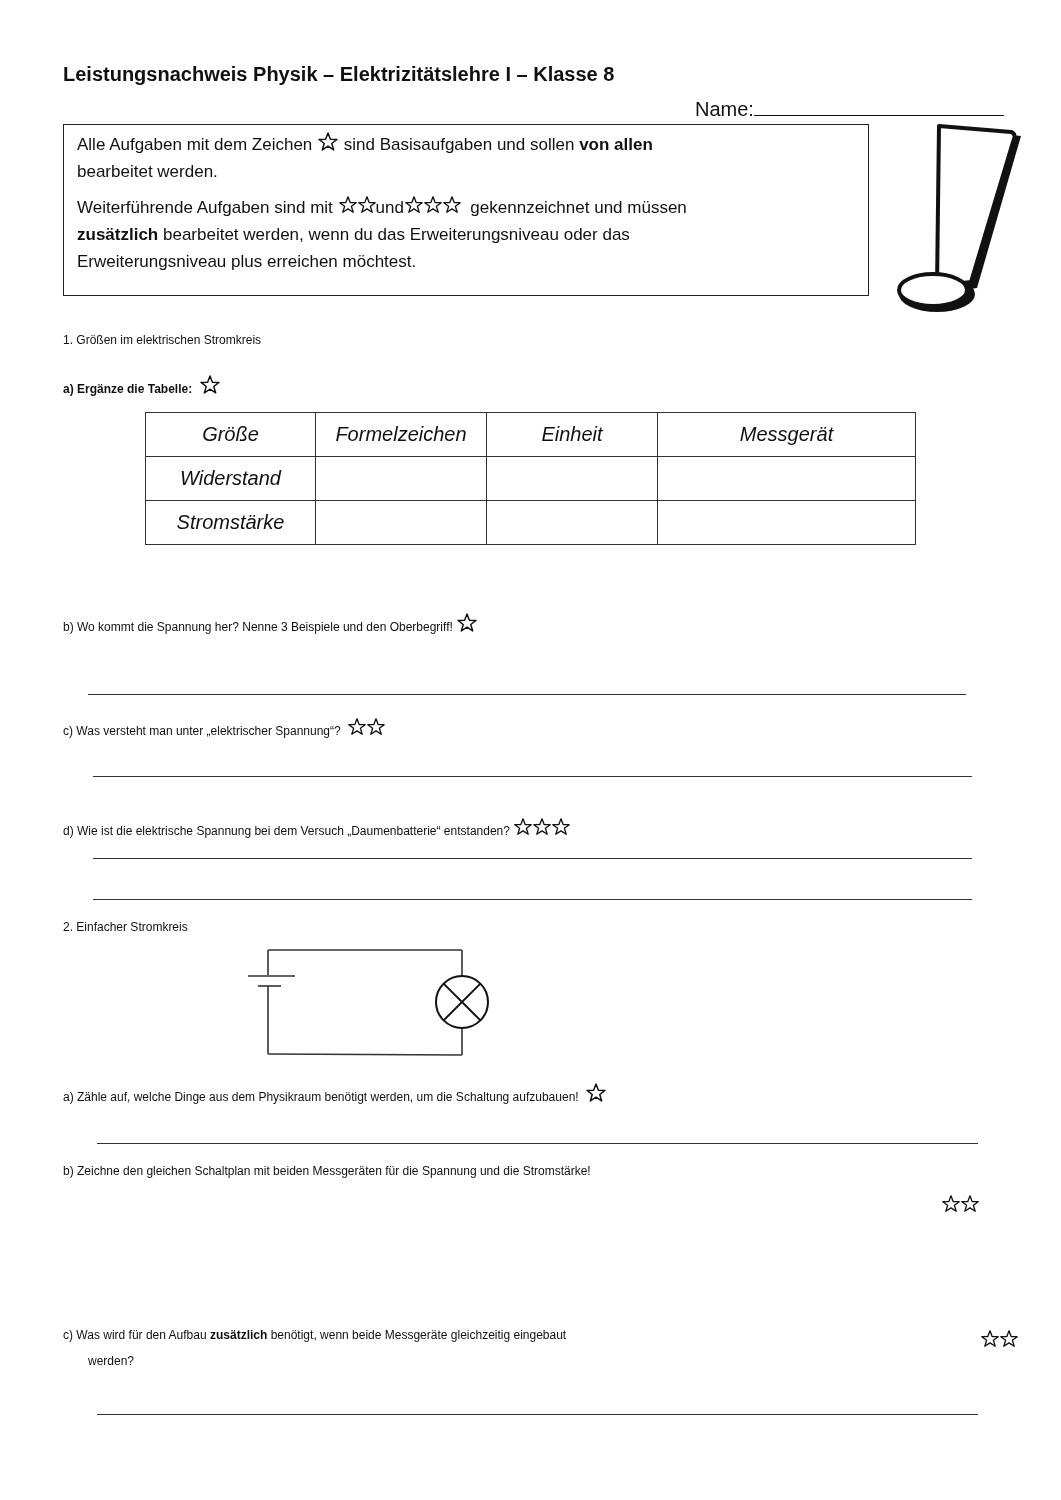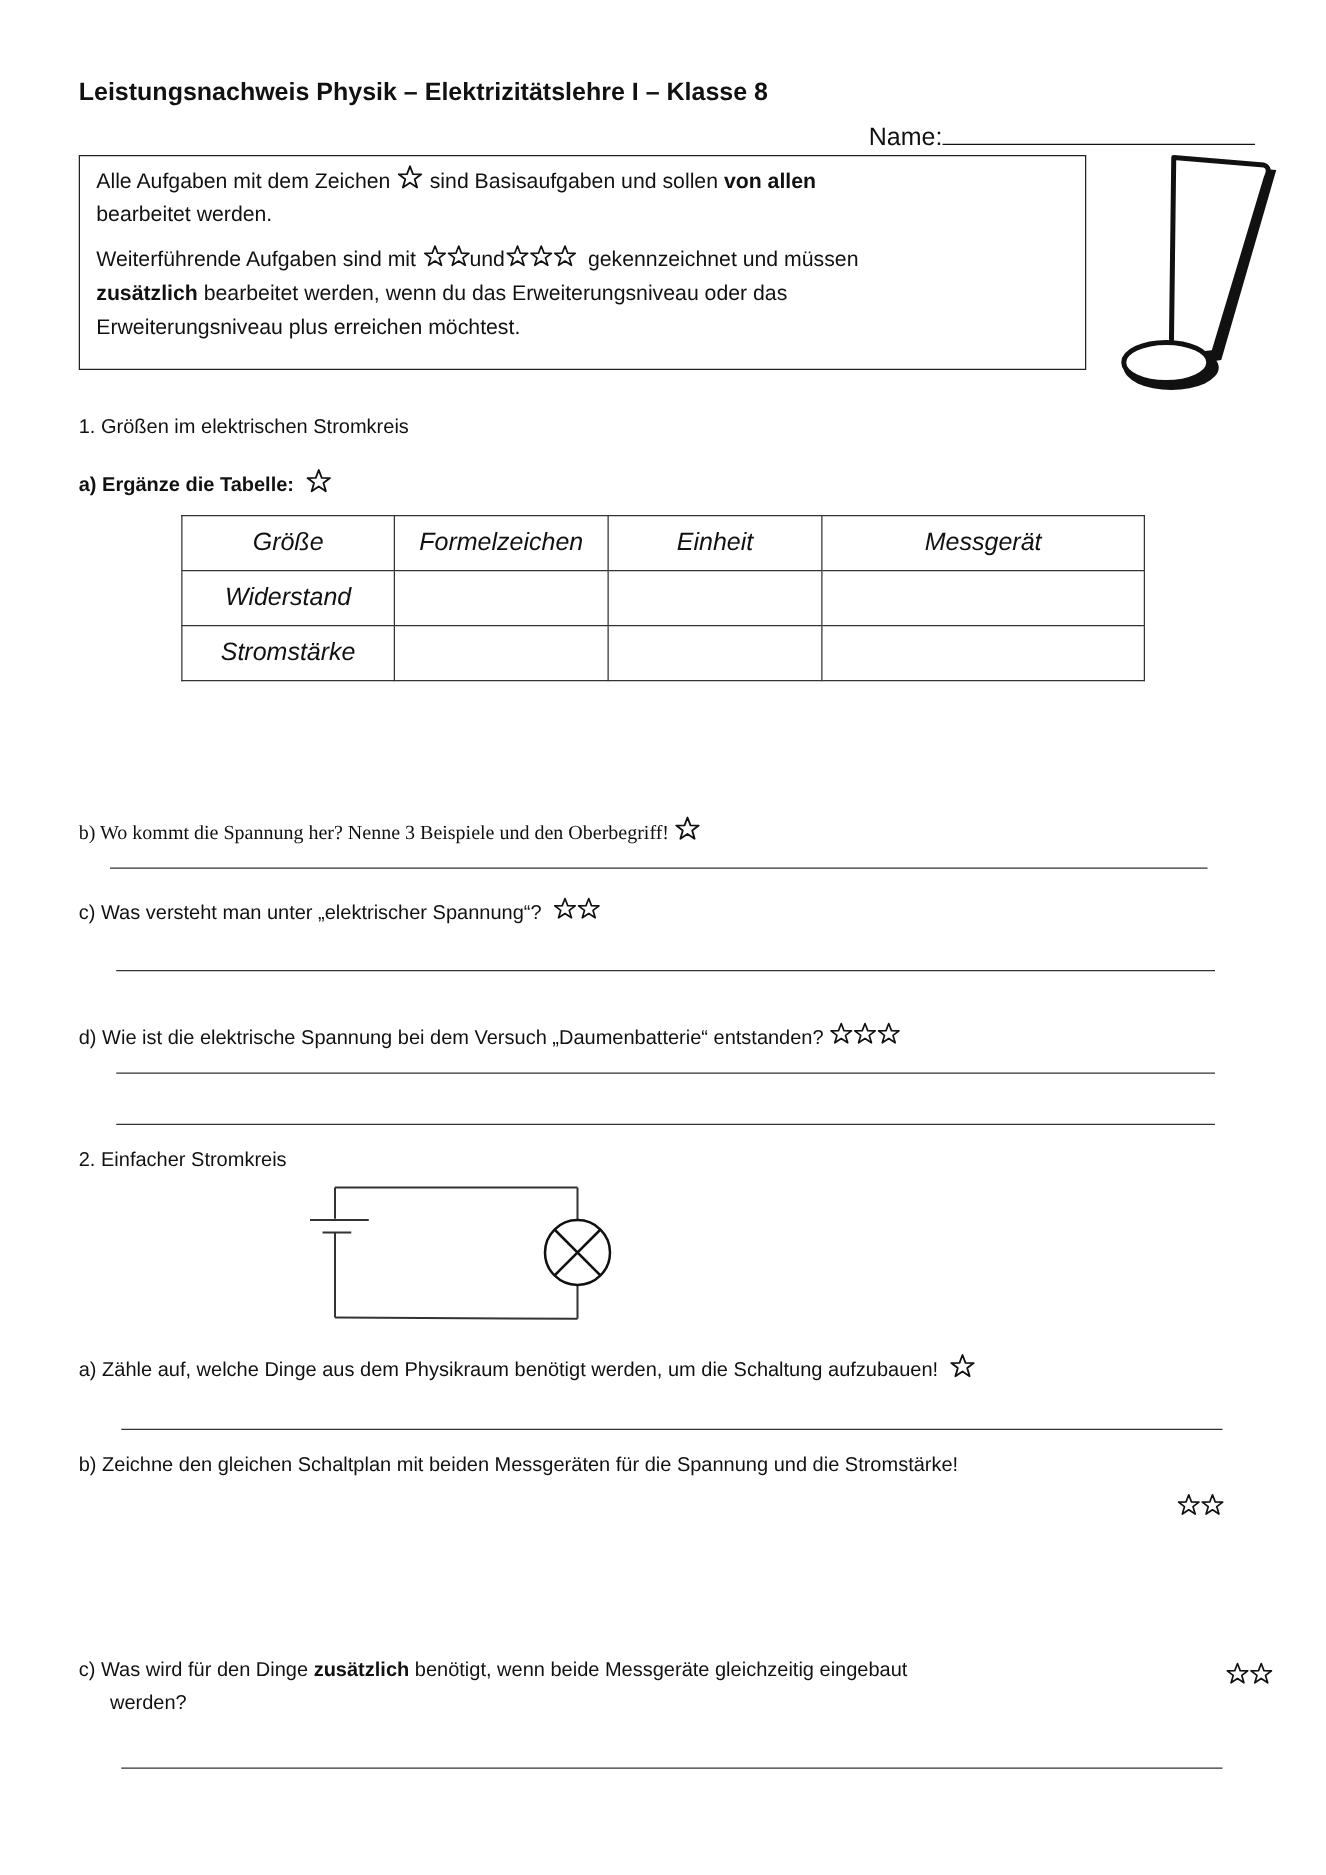--- a/index.html
+++ b/index.html
@@ -13,21 +13,21 @@
     .name-line { display: inline-block; width: 250px; border-bottom: 1.5px solid #111; height: 20px; vertical-align: baseline; }
     .infobox {
       left: 63px; top: 124px; width: 806px; height: 172px; border: 1.5px solid #222;
       box-sizing: border-box; padding: 6px 13px; font-size: 17px; line-height: 27px;
     }
     .infobox p { margin: 0 0 9px 0; }
     .star { display: inline-block; width: 22px; height: 22px; vertical-align: -3px; }
     .stars { display: inline-flex; vertical-align: -3px; }
     .stars .star { width: 20px; height: 22px; margin-right: -1px; }
     .excl { left: 893px; top: 122px; width: 140px; height: 195px; }
-    .q { font-size: 16px; white-space: nowrap; }
+    .q { font-size: 12px; white-space: nowrap; }
     .ans-line { position: absolute; height: 0; border-top: 1.6px solid #333; }
     table.grid { position: absolute; left: 145px; top: 412px; border-collapse: collapse; font-size: 20px; }
     table.grid td, table.grid th {
       border: 1.3px solid #333; height: 43px; text-align: center; font-weight: normal; padding: 0; font-style: italic;
     }
     .circuit { left: 240px; top: 945px; width: 260px; height: 120px; }
   </style>
 </head>
 <body>
 
@@ -112,21 +112,21 @@
   </tr>
   <tr>
     <td>Stromstärke</td>
     <td></td>
     <td></td>
     <td></td>
   </tr>
 </tbody>
   </table>
 
-<div class="abs q" style="left:63px; top:652px;font-family:Liberation Serif, serif;">
+<div class="abs q" style="left:63px; top:612px;">
   <span>b) Wo kommt die Spannung her? Nenne 3 Beispiele und den Oberbegriff!</span>
   <svg class="star">
       <use href="#star-sym"></use>
     </svg>
 </div>
 <div class="ans-line" style="left:88px; top:694px; width:878px;"></div>
 
 <div class="abs q" style="left:63px; top:716px;">
   <span>c) Was versteht man unter „elektrischer Spannung“?</span>&nbsp;
   <span class="stars">
@@ -192,21 +192,21 @@
         <use href="#star-sym"></use>
       </svg>
       <svg class="star">
         <use href="#star-sym"></use>
       </svg>
     </span>
 </div>
 <div class="abs" style="left:63px; top:1225px; width:940px; height:100px;"></div>
 
 <div class="abs q" style="left:63px; top:1328px;">
-  <span>c) Was wird für den Dinge</span>
+  <span>c) Was wird für den Aufbau</span>
   <b>zusätzlich</b>
   <span>benötigt, wenn beide Messgeräte gleichzeitig eingebaut</span>
 </div>
 <div class="abs" style="left:980px; top:1328px;">
   <span class="stars">
       <svg class="star">
         <use href="#star-sym"></use>
       </svg>
       <svg class="star">
         <use href="#star-sym"></use>

